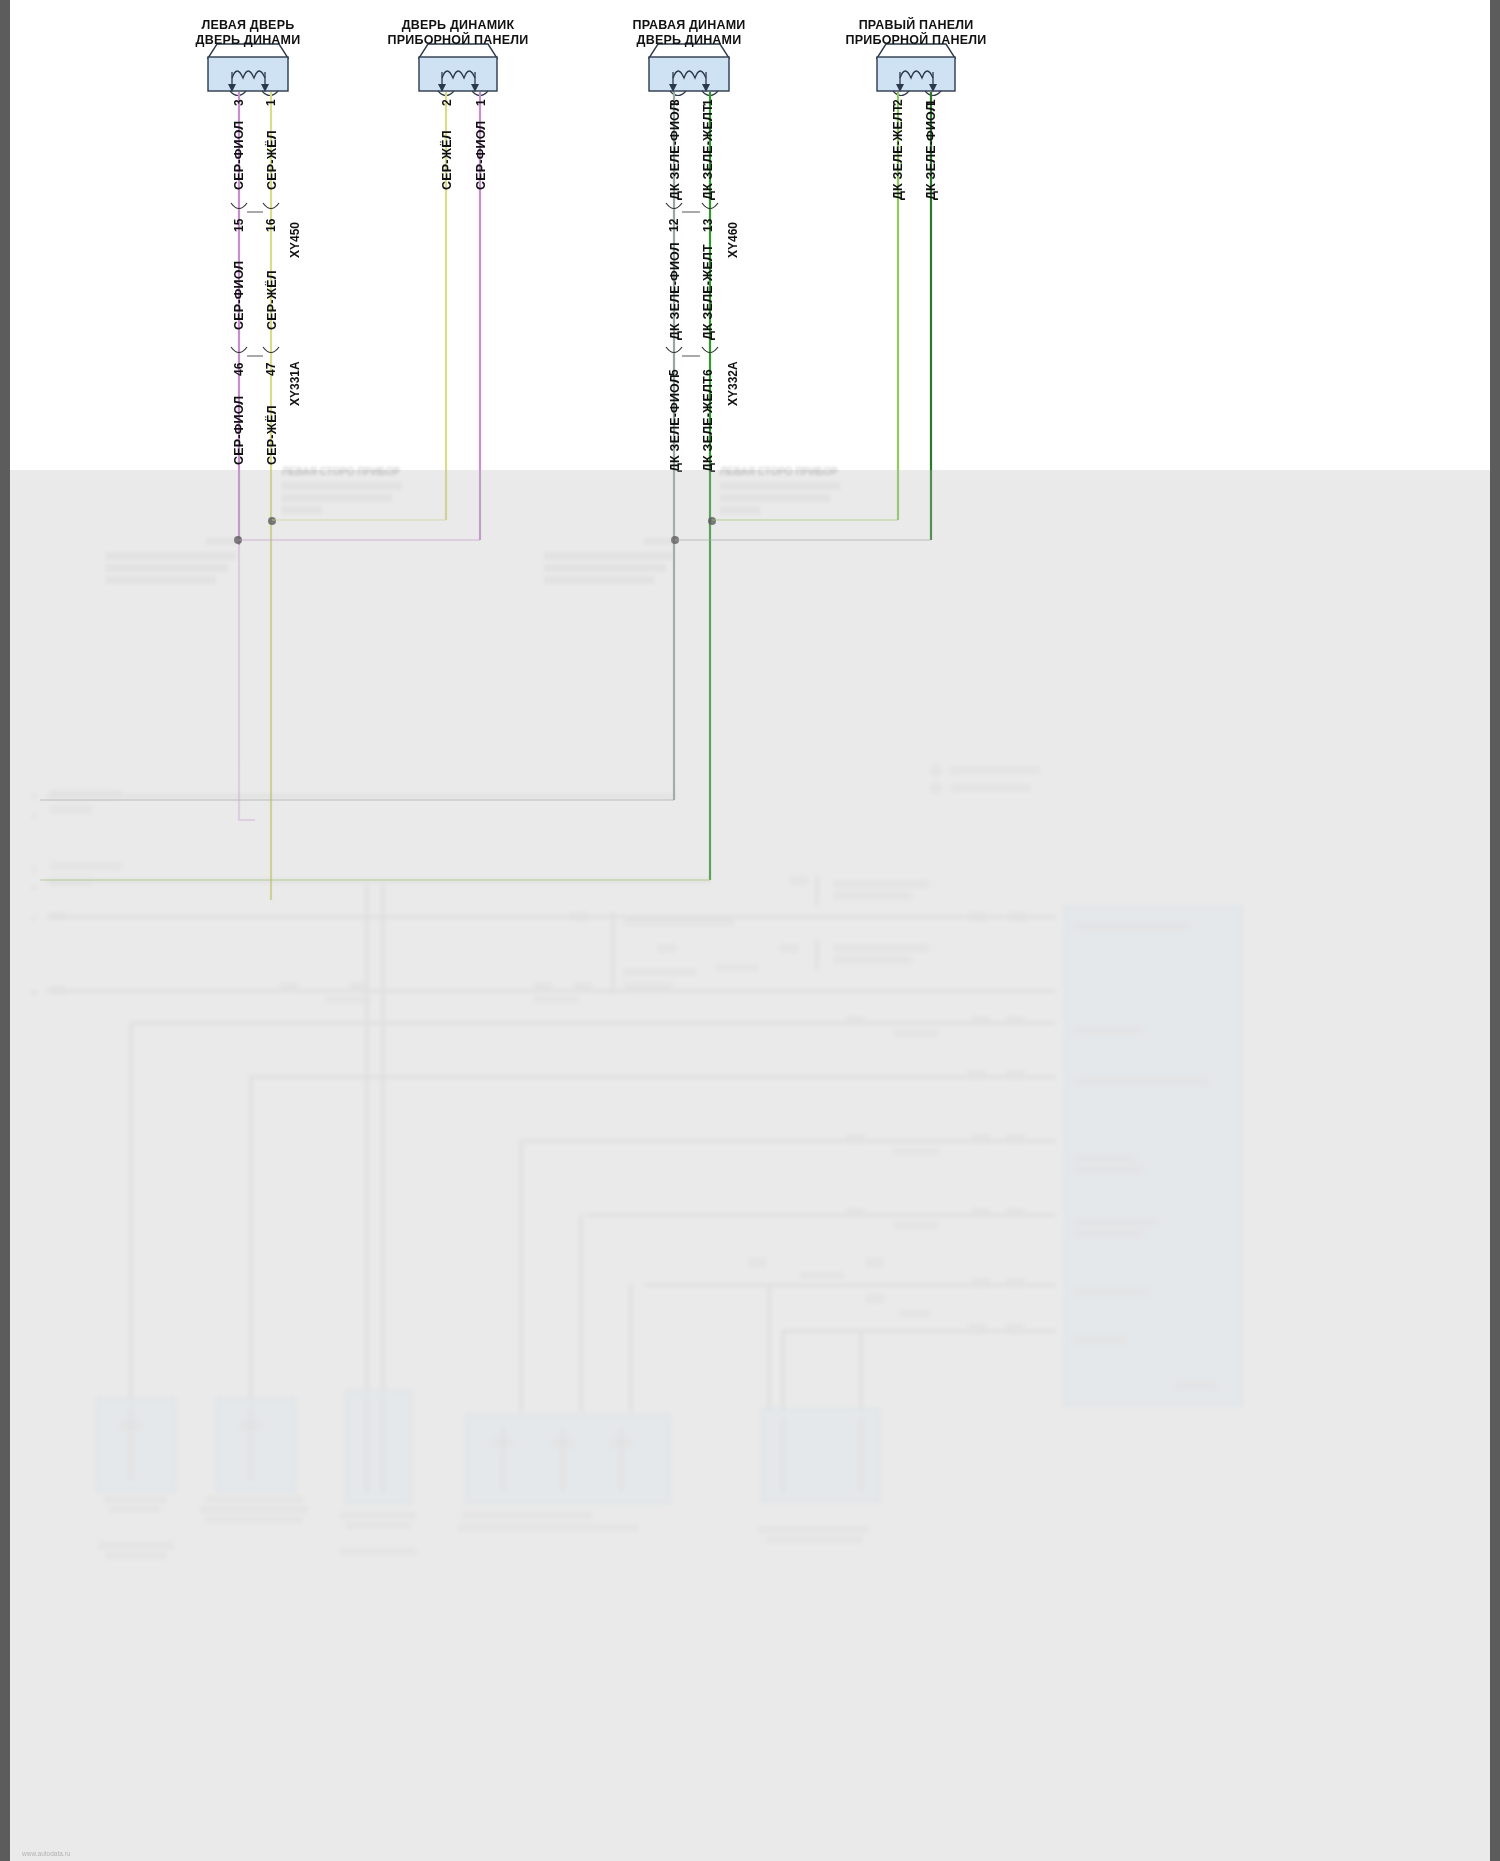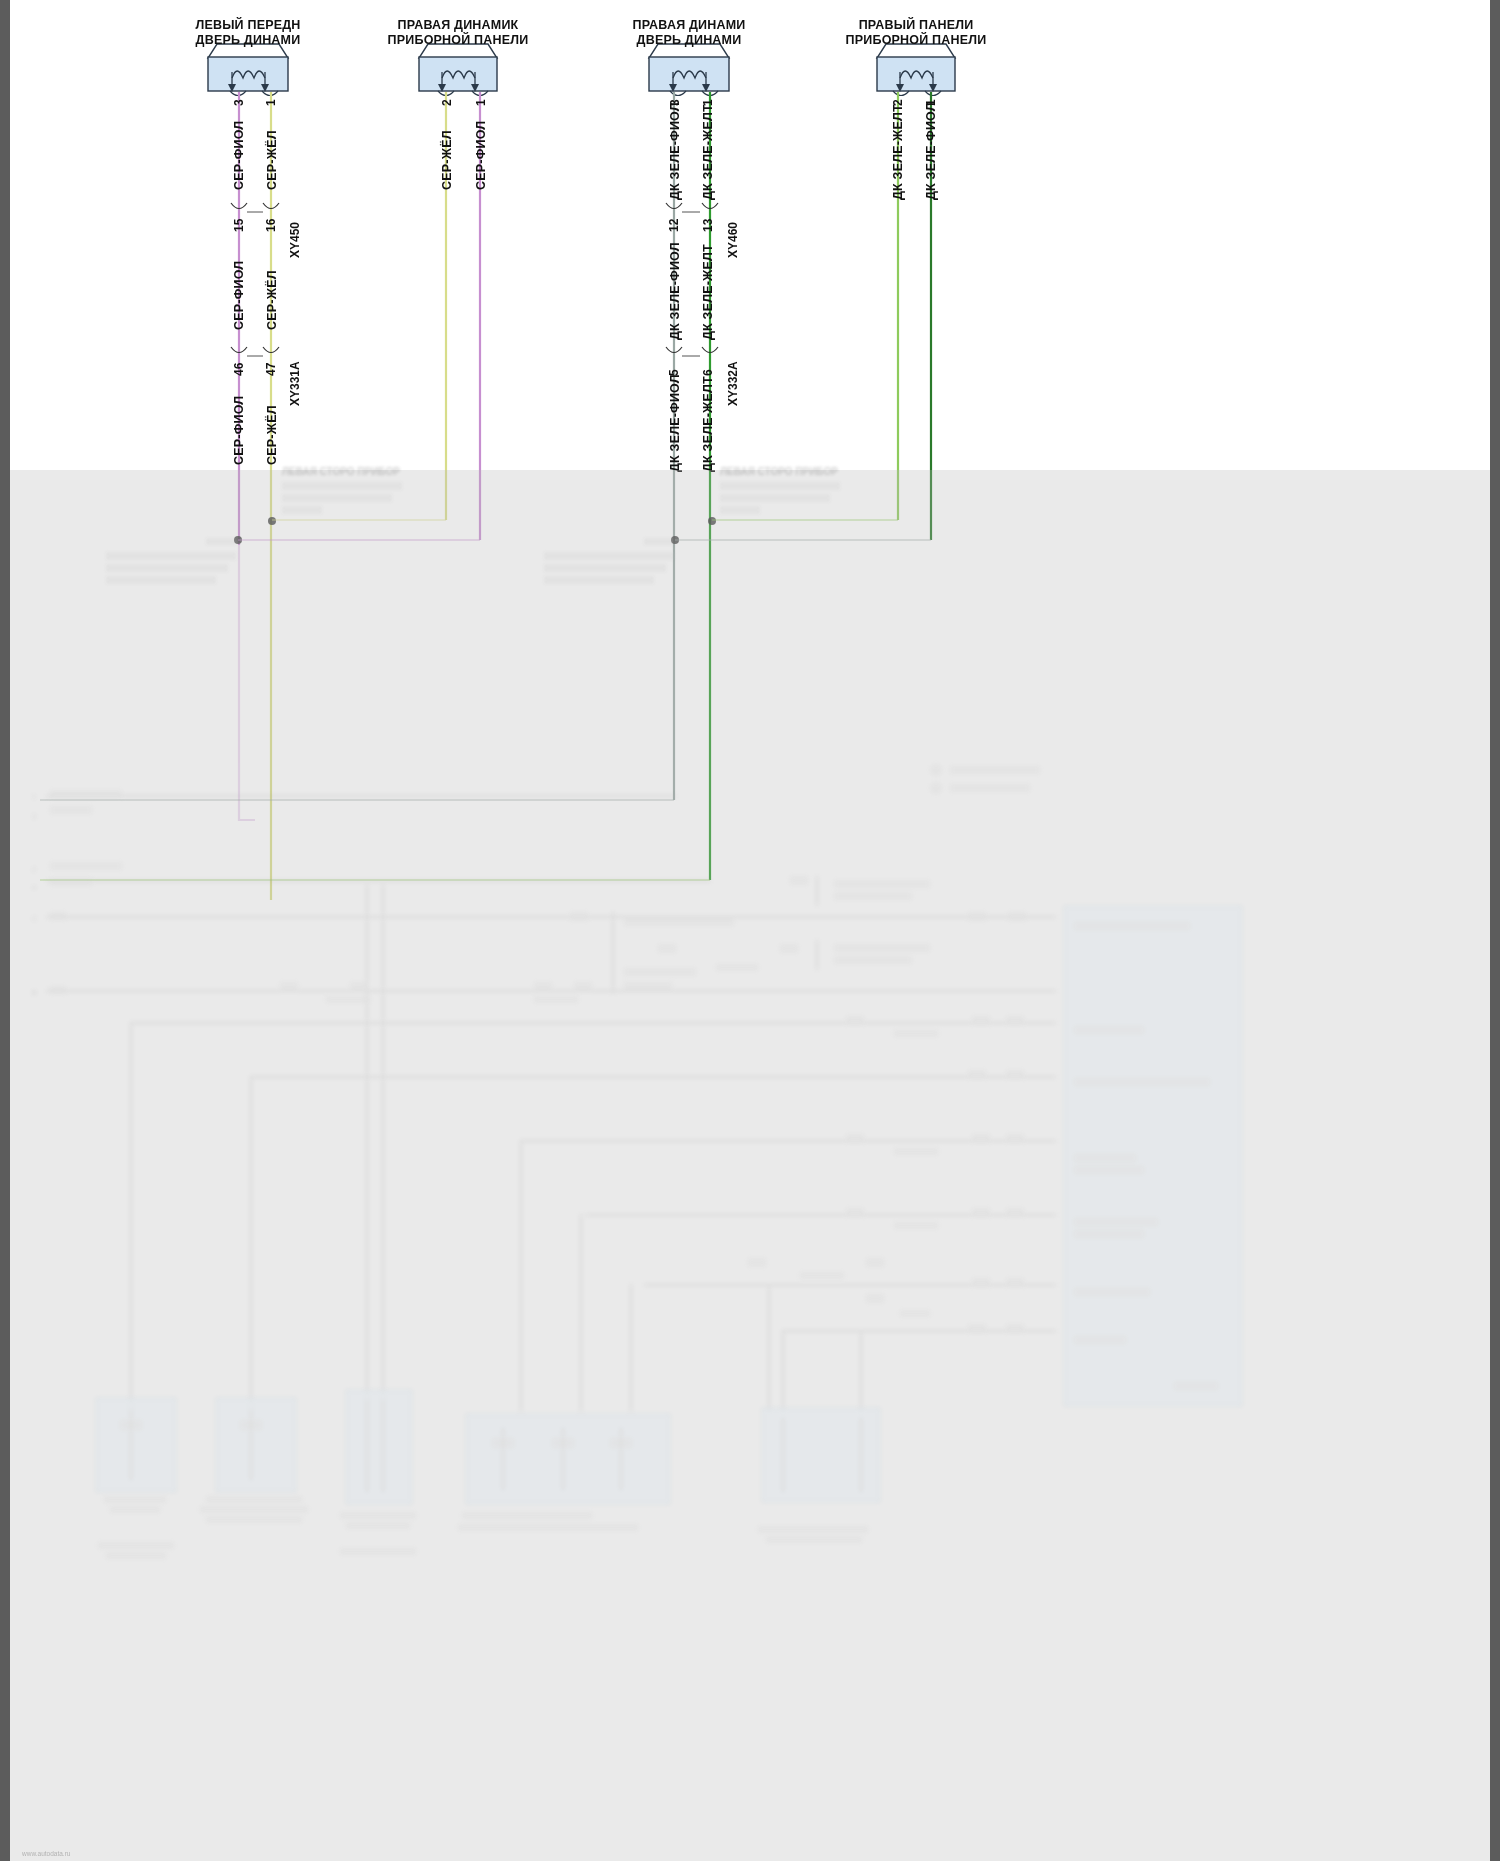--- a/index.html
+++ b/index.html
@@ -197,28 +197,28 @@
       <g opacity=".35">
         <path d="M888,520 L702,520" stroke="#8ecb5c" stroke-width="2.2" fill="none"></path>
         <path d="M921,540 L665,540" stroke="#9aa8a4" stroke-width="2.2" fill="none"></path>
         <path d="M664,800 L30,800" stroke="#9aa8a4" stroke-width="2.2" fill="none"></path>
         <path d="M700,880 L30,880" stroke="#8ecb5c" stroke-width="2.2" fill="none"></path>
       </g>
     </svg>
 
     <div class="spk" style="left:238px;top:18px;width:0;">
       <div class="title">
-        <span>ЛЕВЫЙ ПЕРЕДН</span><br>
+        <span>ЛЕВАЯ ДВЕРЬ</span><br>
         <span>ДВЕРЬ ДИНАМИ</span>
       </div>
     </div>
 
     <div class="spk" style="left:448px;top:18px;width:0;">
       <div class="title">
-        <span>ПРАВАЯ ДИНАМИК</span><br>
+        <span>ДВЕРЬ ДИНАМИК</span><br>
         <span>ПРИБОРНОЙ ПАНЕЛИ</span>
       </div>
     </div>
 
     <div class="spk" style="left:679px;top:18px;width:0;">
       <div class="title">
         <span>ПРАВАЯ ДИНАМИ</span><br>
         <span>ДВЕРЬ ДИНАМИ</span>
       </div>
     </div>

